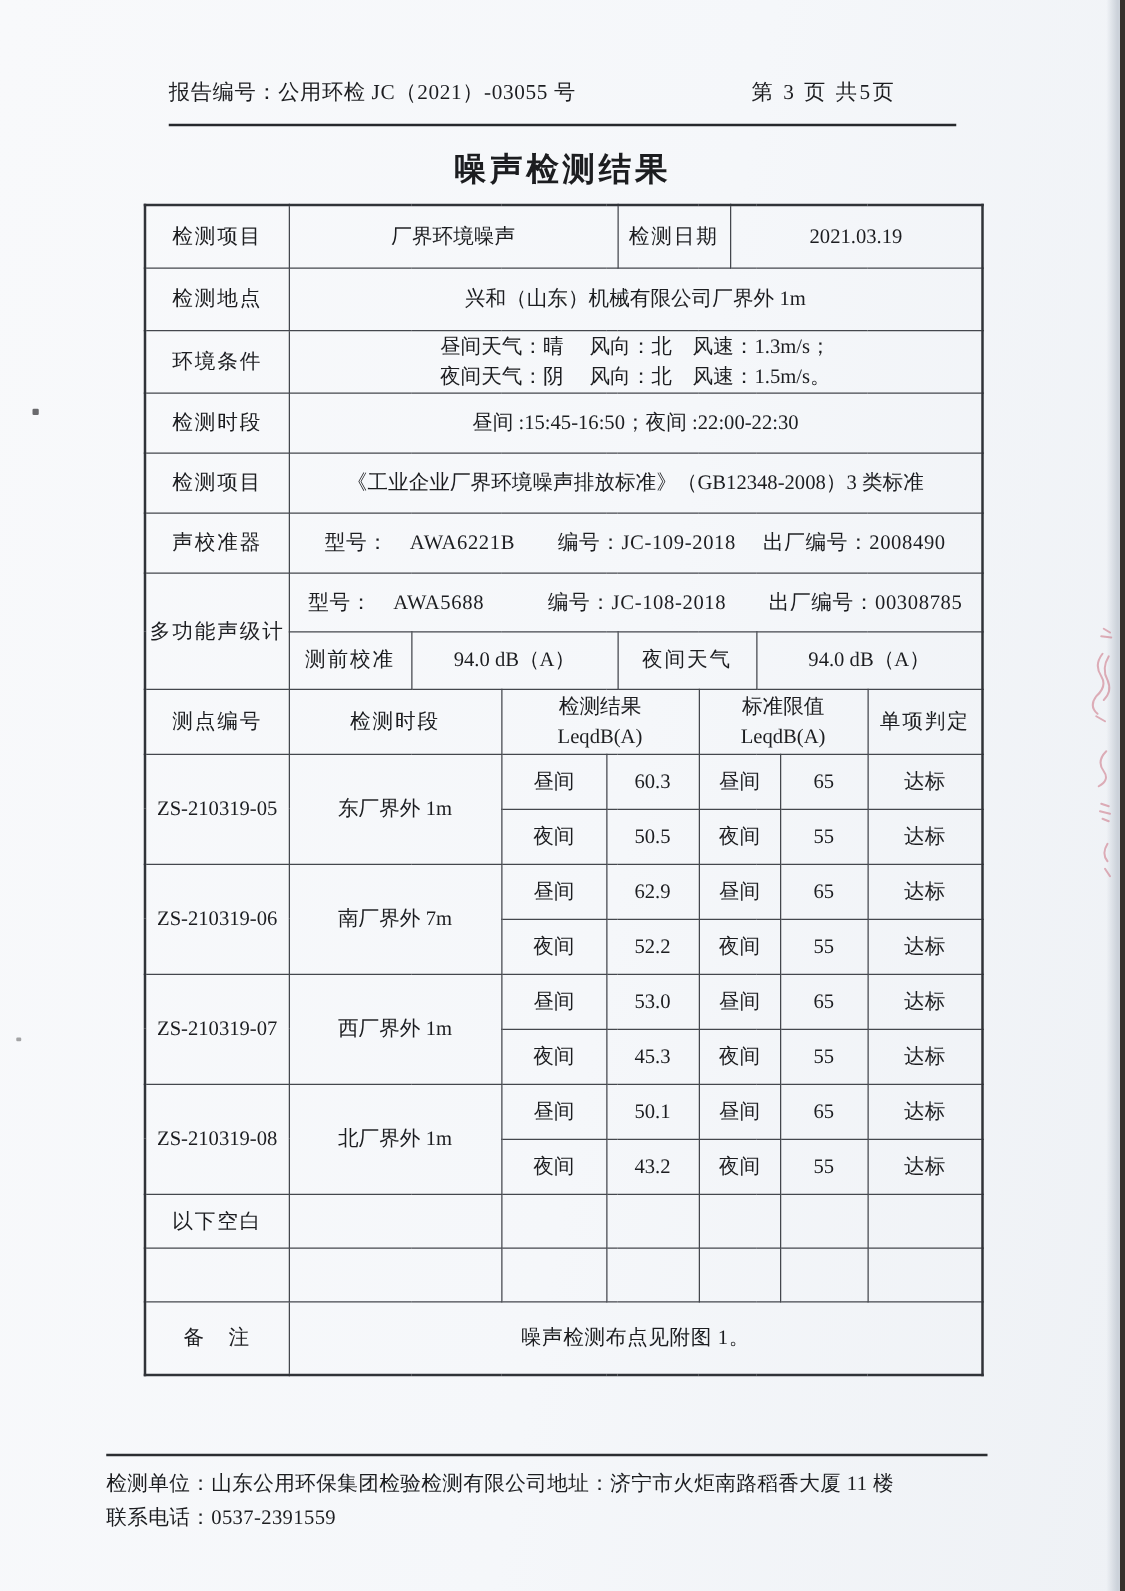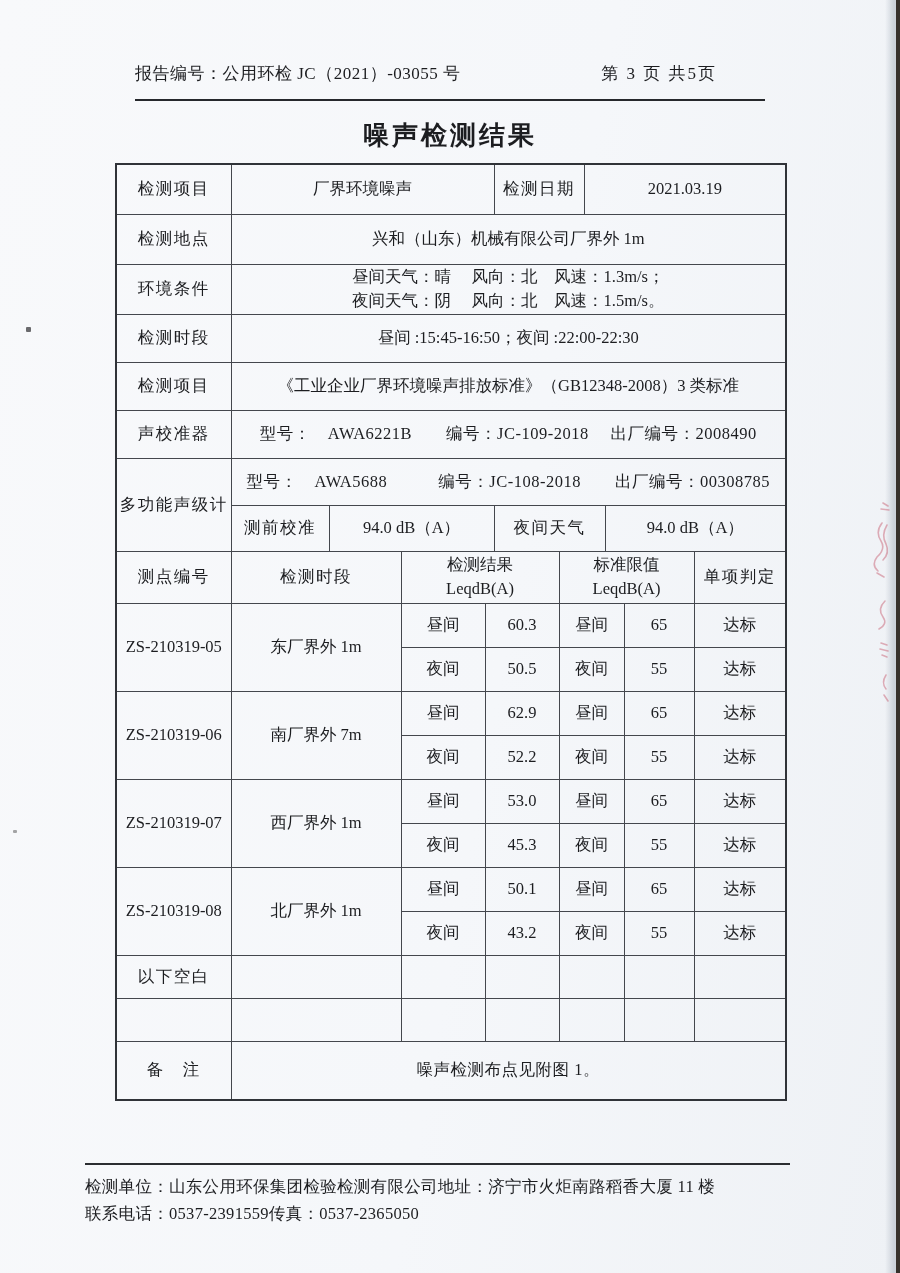--- a/index.html
+++ b/index.html
@@ -245,17 +245,16 @@
   </tbody>
     </table>
 
   <div class="ftr">
     <div class="ftr-row">
       <span>检测单位：山东公用环保集团检验检测有限公司</span>
       <span class="addr">地址：济宁市火炬南路稻香大厦 11 楼</span>
     </div>
     <div class="ftr-row">
       <span>联系电话：0537-2391559</span>
-      <span class="fax">传真：0537-2365050</span>
     </div>
   </div>
 
 </div>
 
 </body></html>

